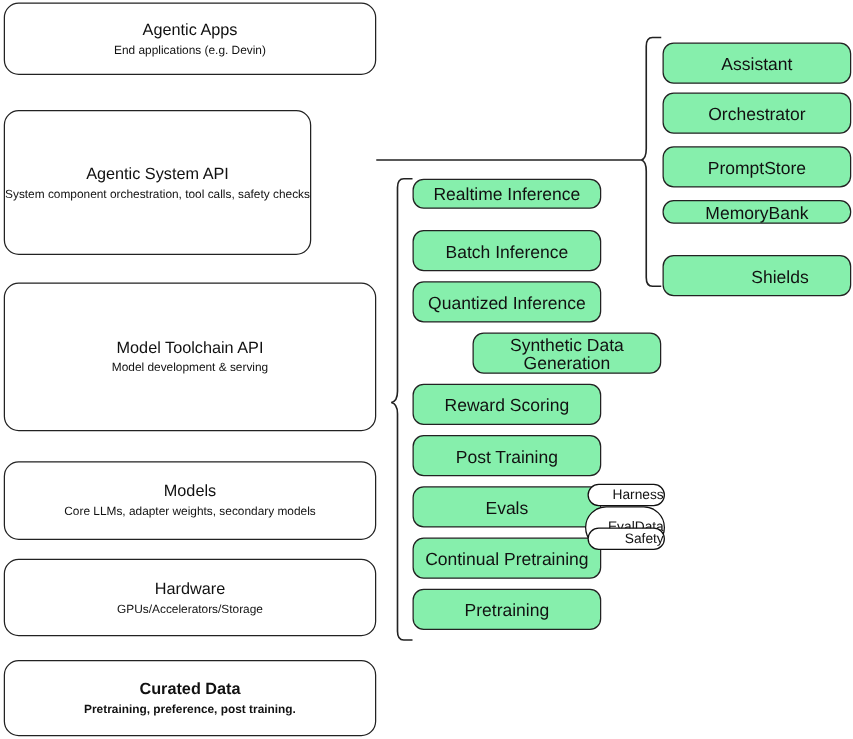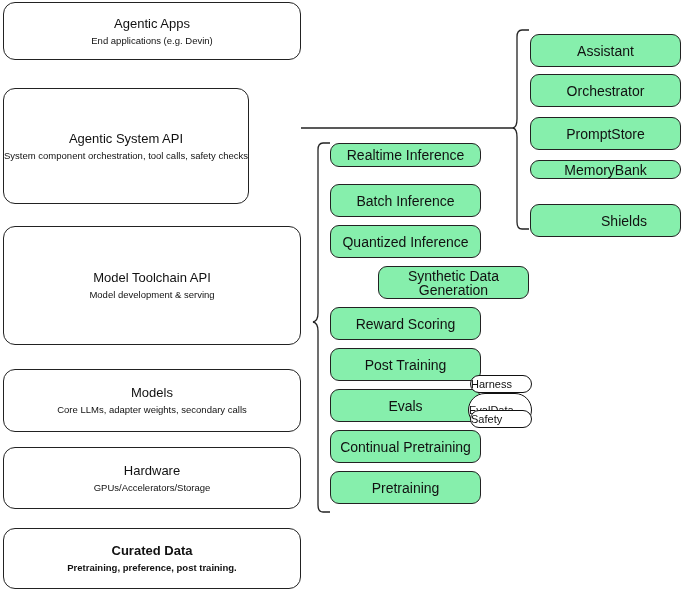--- a/index.html
+++ b/index.html
@@ -56,26 +56,27 @@
     color: #111111;
   }
   .pill {
     position: absolute;
     box-sizing: border-box;
     border: 1.4px solid #111111;
     border-radius: 999px;
     background: #ffffff;
     display: flex;
     align-items: center;
-    justify-content: flex-start;
+    justify-content: flex-end;
     text-align: center;
     font-size: 11px;
     line-height: 13px;
     color: #111111;
     z-index: 5;
+    margin-top: 12px;
   }
   .connector {
     position: absolute;
     overflow: visible;
     pointer-events: none;
   }
   .conn-path {
     fill: none;
     stroke: #222222;
     stroke-width: 1.3px;
@@ -96,21 +97,21 @@
     <div class="layer-sub">System component orchestration, tool calls, safety checks</div>
   </div>
 
   <div class="layer-box" style="left:3px; top:226px; width:298px; height:119px;">
     <div class="layer-title">Model Toolchain API</div>
     <div class="layer-sub">Model development &amp; serving</div>
   </div>
 
   <div class="layer-box" style="left:3px; top:369px; width:298px; height:63px;">
     <div class="layer-title">Models</div>
-    <div class="layer-sub">Core LLMs, adapter weights, secondary calls</div>
+    <div class="layer-sub">Core LLMs, adapter weights, secondary models</div>
   </div>
 
   <div class="layer-box" style="left:3px; top:447px; width:298px; height:62px;">
     <div class="layer-title">Hardware</div>
     <div class="layer-sub">GPUs/Accelerators/Storage</div>
   </div>
 
   <div class="layer-box" style="left:3px; top:528px; width:298px; height:61px;font-weight:bold;">
     <div class="layer-title">Curated Data</div>
     <div class="layer-sub">Pretraining, preference, post training.</div>

